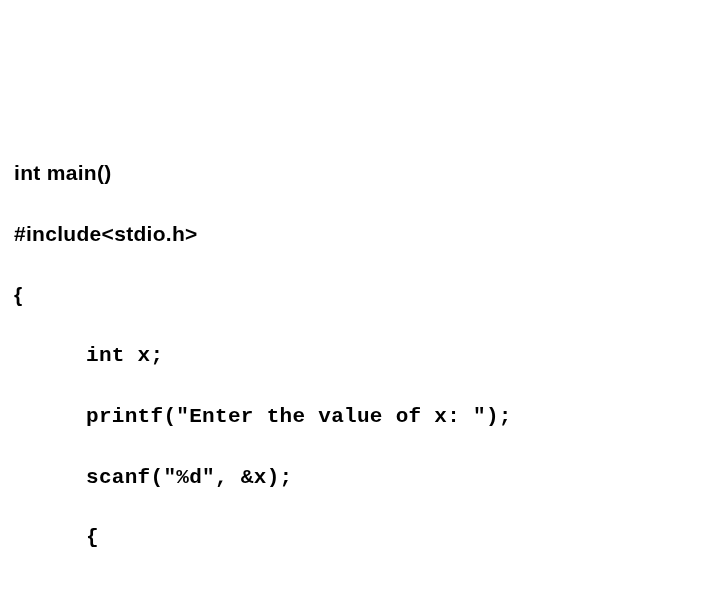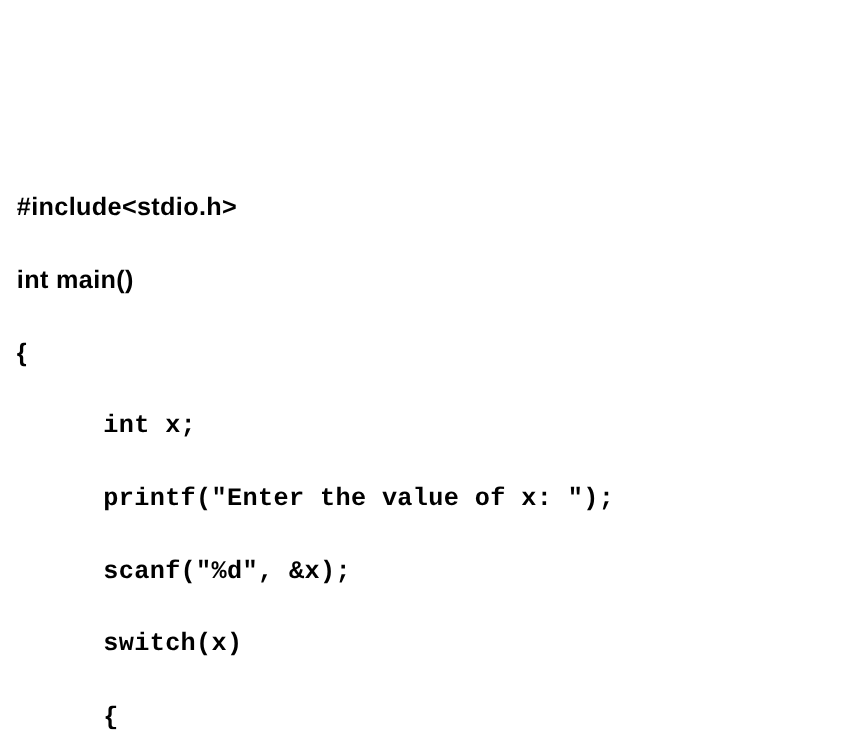--- a/index.html
+++ b/index.html
@@ -30,27 +30,26 @@
     .black {
       color: #000000;
     }
   </style>
 </head>
 <body>
 
 
 
 <div>
+<span class="code-line black">int main()</span>
 <span class="code-line black">#include&lt;stdio.h&gt;</span>
-<span class="code-line black">int main()</span>
 <span class="code-line black">{</span>
 <span class="code-line black indent-1">int x;</span>
 <span class="code-line black indent-1">printf("Enter the value of x: ");</span>
 <span class="code-line black indent-1">scanf("%d", &amp;x);</span>
-<span class="code-line black indent-1">switch(x)</span>
 <span class="code-line black indent-1">{</span>
 
 
 
 
 
 
 
 
 

